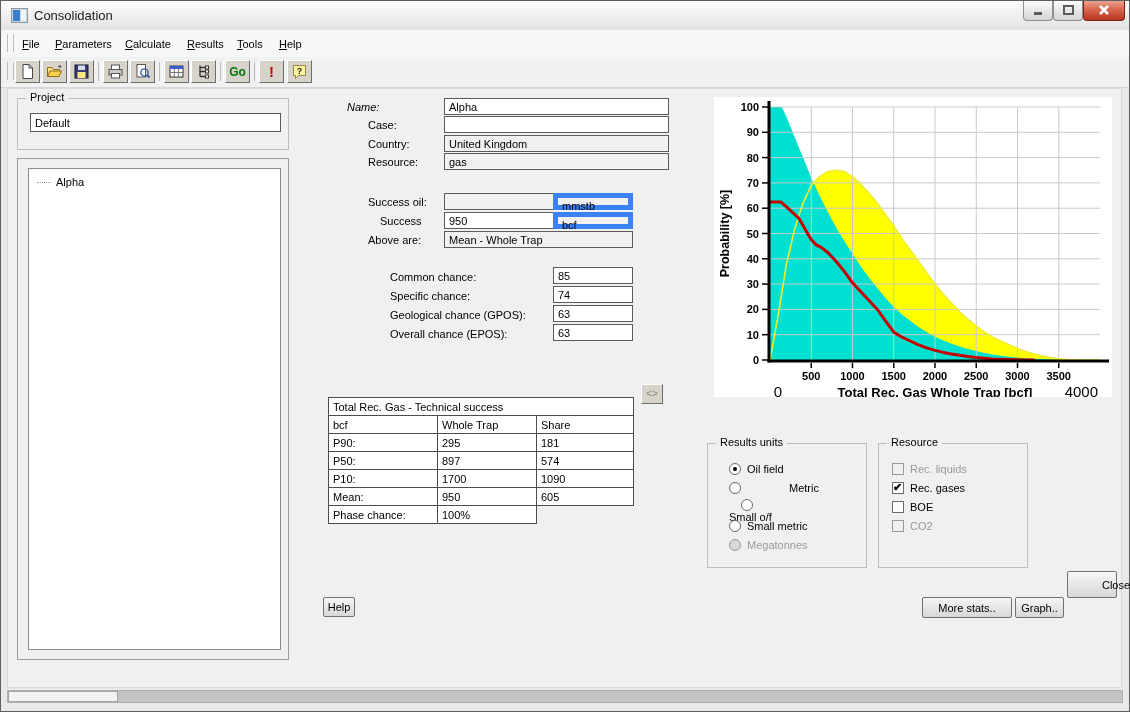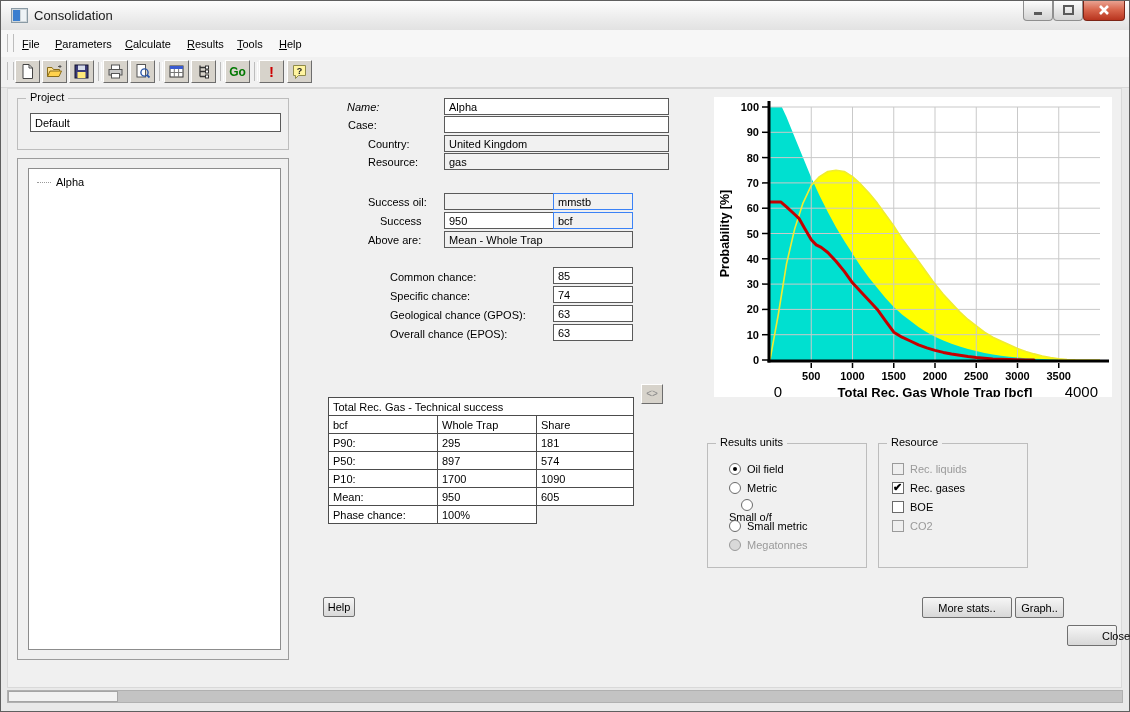--- a/index.html
+++ b/index.html
@@ -27,21 +27,21 @@
   .go-text{color:#007800;font-weight:bold;font-size:12px;}
   .alert-text{color:#cc0000;font-weight:bold;font-size:15px;line-height:1;}
   
   .client{position:absolute;left:7px;top:88px;width:1115px;height:600px;background:#f0f0f0;
           border:1px solid #d9d9d9;box-sizing:border-box;}
   .groupbox{position:absolute;border:1px solid #bdbdbd;box-sizing:border-box;}
   .groupbox .legend{position:absolute;top:-8px;left:8px;background:#f0f0f0;padding:0 4px;}
   .field{position:absolute;box-sizing:border-box;background:#fff;border:1px solid #5a5a5a;
          font-family:"Liberation Sans",sans-serif;font-size:11px;padding:1px 4px;color:#000;outline:none;}
   .field.ro{background:#f1f1f1;}
-  .cell{position:absolute;box-sizing:border-box;background:#f1f1f1;border:1px solid #3b82f6;padding:2px 4px;}
+  .cell{position:absolute;box-sizing:border-box;background:#f1f1f1;border:5px solid #3b82f6;padding:2px 4px;}
   .lbl{position:absolute;white-space:nowrap;}
   .treeouter{position:absolute;border:1px solid #9c9c9c;background:#f0f0f0;box-sizing:border-box;}
   .treewhite{position:absolute;background:#fff;border:1px solid #8c8c8c;box-sizing:border-box;}
   .treeitem{position:absolute;left:8px;top:5px;height:16px;display:flex;align-items:center;}
   .treedots{width:14px;border-top:1px dotted #9a9a9a;margin-right:5px;margin-top:1px;}
   
   table.stats{position:absolute;border-collapse:collapse;font-size:11px;}
   table.stats td{border:1px solid #4c4c4c;background:#fff;height:17px;padding:0 4px;white-space:nowrap;}
   table.stats td.noborder{border:none;background:transparent;}
   .swapbtn{position:absolute;width:22px;height:20px;background:#d7d3cb;box-sizing:border-box;
@@ -187,21 +187,21 @@
 <div class="treeouter" style="left:17px;top:158px;width:272px;height:502px;"></div>
 <div class="treewhite" style="left:28px;top:168px;width:253px;height:482px;">
   <div class="treeitem">
     <span class="treedots"></span>
     <span>Alpha</span>
   </div>
 </div>
 
 <span class="lbl" style="left:347px;top:101px;font-style:italic;">Name:</span>
 <input class="field" style="left: 444px; top: 98px; width: 225px; height: 17px;" value="Alpha">
-<span class="lbl" style="left:348px;top:119px;">Case:</span>
+<span class="lbl" style="left:368px;top:119px;">Case:</span>
 <input class="field" style="left: 444px; top: 116px; width: 225px; height: 17px;" value="">
 <span class="lbl" style="left:368px;top:138px;">Country:</span>
 <input class="field ro" style="left: 444px; top: 135px; width: 225px; height: 17px;" value="United Kingdom">
 <span class="lbl" style="left:368px;top:156px;">Resource:</span>
 <input class="field ro" style="left: 444px; top: 153px; width: 225px; height: 17px;" value="gas">
 
 <span class="lbl" style="left:368px;top:196px;">Success oil:</span>
 <input class="field ro" style="left: 444px; top: 193px; width: 110px; height: 17px;" value="">
 <div class="cell" style="left:553px;top:193px;width:80px;height:17px;">mmstb</div>
 
@@ -337,21 +337,21 @@
       <text transform="translate(15 136.5) rotate(-90)" text-anchor="middle" font-size="12.5" font-weight="bold" font-family="&quot;Liberation Sans&quot;, sans-serif" fill="#000">Probability [%]</text>
     </svg>
 </div>
 
 <div class="groupbox" style="left:707px;top:443px;width:160px;height:125px;">
   <span class="legend">Results units</span>
   <div class="optrow" style="left:21px;top:17px;">
     <span class="radio sel"></span>
     <span>Oil field</span>
   </div>
-  <div class="optrow" style="left:21px;top:36px;">
+  <div class="optrow" style="left:21px;top:36px;gap:42px;">
     <span class="radio"></span>
     <span>Metric</span>
   </div>
   <div class="optrow" style="left:21px;top:55px;flex-direction:column;">
     <span class="radio"></span>
     <span>Small o/f</span>
   </div>
   <div class="optrow" style="left:21px;top:74px;">
     <span class="radio"></span>
     <span>Small metric</span>
@@ -378,17 +378,17 @@
   </div>
   <div class="optrow" style="left:13px;top:74px;">
     <span class="checkbox dis"></span>
     <span class="dislbl">CO2</span>
   </div>
 </div>
 
 <div class="pbtn" style="left:323px;top:597px;width:32px;height:20px;">Help</div>
 <div class="pbtn" style="left:922px;top:597px;width:90px;height:21px;">More stats..</div>
 <div class="pbtn" style="left:1015px;top:597px;width:49px;height:21px;">Graph..</div>
-<div class="pbtn" style="left:1067px;top:625px;width:38px;height:21px;padding-left:48px;">Close</div>
+<div class="pbtn" style="left:1067px;top:571px;width:38px;height:27px;padding-left:48px;">Close</div>
 
 <div class="hscroll">
   <div class="hthumb"></div>
 </div>
 
 </body></html>

